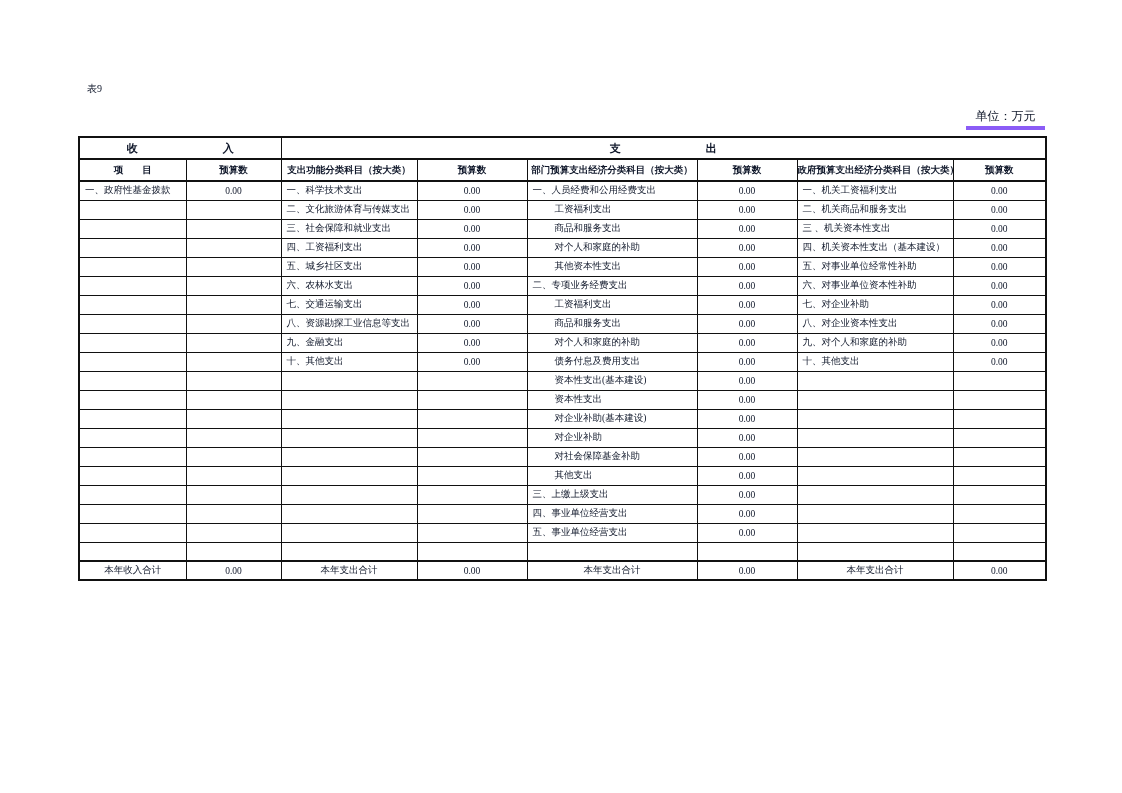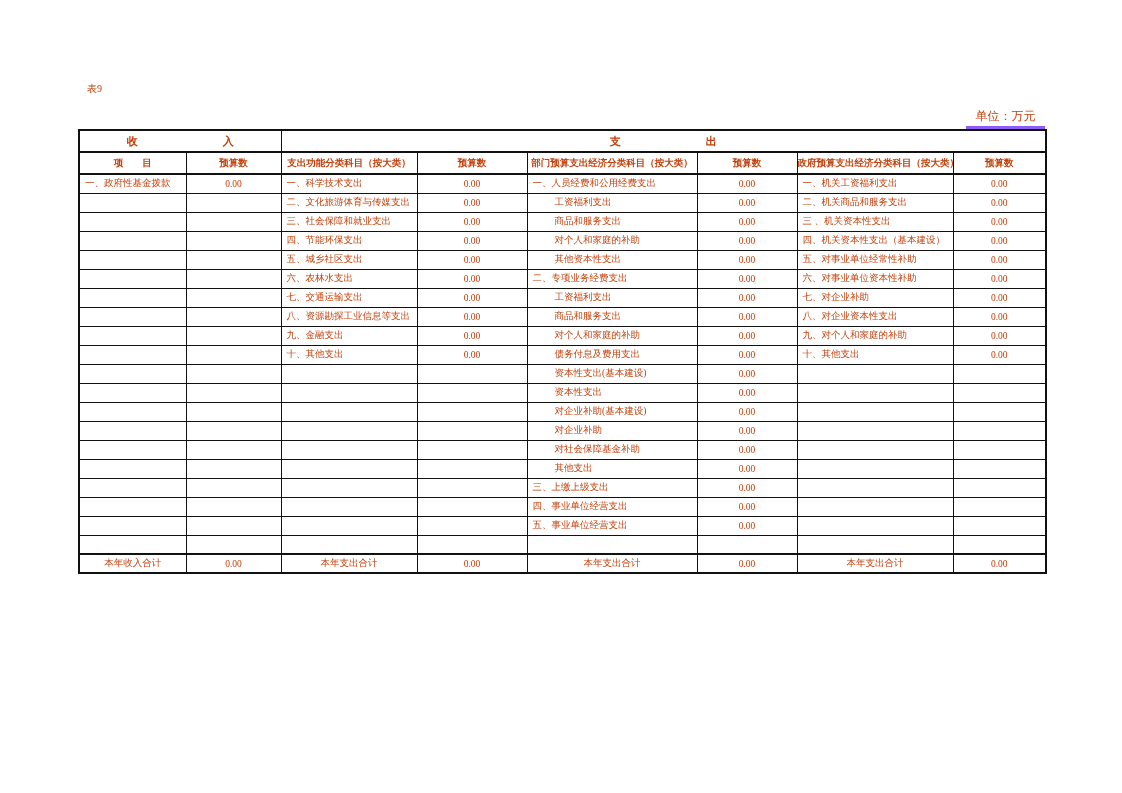--- a/index.html
+++ b/index.html
@@ -2,21 +2,21 @@
 <html><head>
 <meta charset="utf-8">
 <style>
   html, body { margin: 0; padding: 0; background: #ffffff; }
   .page {
     position: relative;
     width: 1122px;
     height: 793px;
     background: #ffffff;
     font-family: "Liberation Serif", "DejaVu Serif", serif;
-    color: #c2410c;
+    color: #0f172a;
     overflow: hidden;
   }
   .doc-label {
     position: absolute;
     left: 87px;
     top: 82px;
     font-size: 10px;
   }
   .title {
     position: absolute;
@@ -36,21 +36,21 @@
     width: 79px;
     font-size: 12px;
     text-align: center;
     border-bottom: 4px solid #8b5cf6;
     padding-bottom: 1px;
     white-space: nowrap;
   }
   table.budget {
     position: absolute;
     left: 78px;
-    top: 129px;
+    top: 136px;
     width: 967px;
     border-collapse: collapse;
     table-layout: fixed;
     font-size: 9.5px;
     border: 2px solid #111;
   }
   .budget th, .budget td {
     border: 1px solid #111;
     padding: 0;
     overflow: hidden;
@@ -152,21 +152,21 @@
           <td class="lbl">三、社会保障和就业支出</td>
           <td class="val">0.00</td>
           <td class="lbl sub">商品和服务支出</td>
           <td class="val">0.00</td>
           <td class="lbl">三 、机关资本性支出</td>
           <td class="val">0.00</td>
         </tr>
         <tr>
           <td class="lbl"></td>
           <td class="val"></td>
-          <td class="lbl">四、节能环保支出</td>
+          <td class="lbl">四、工资福利支出</td>
           <td class="val">0.00</td>
           <td class="lbl sub">对个人和家庭的补助</td>
           <td class="val">0.00</td>
           <td class="lbl">四、机关资本性支出（基本建设）</td>
           <td class="val">0.00</td>
         </tr>
         <tr>
           <td class="lbl"></td>
           <td class="val"></td>
           <td class="lbl">五、城乡社区支出</td>

